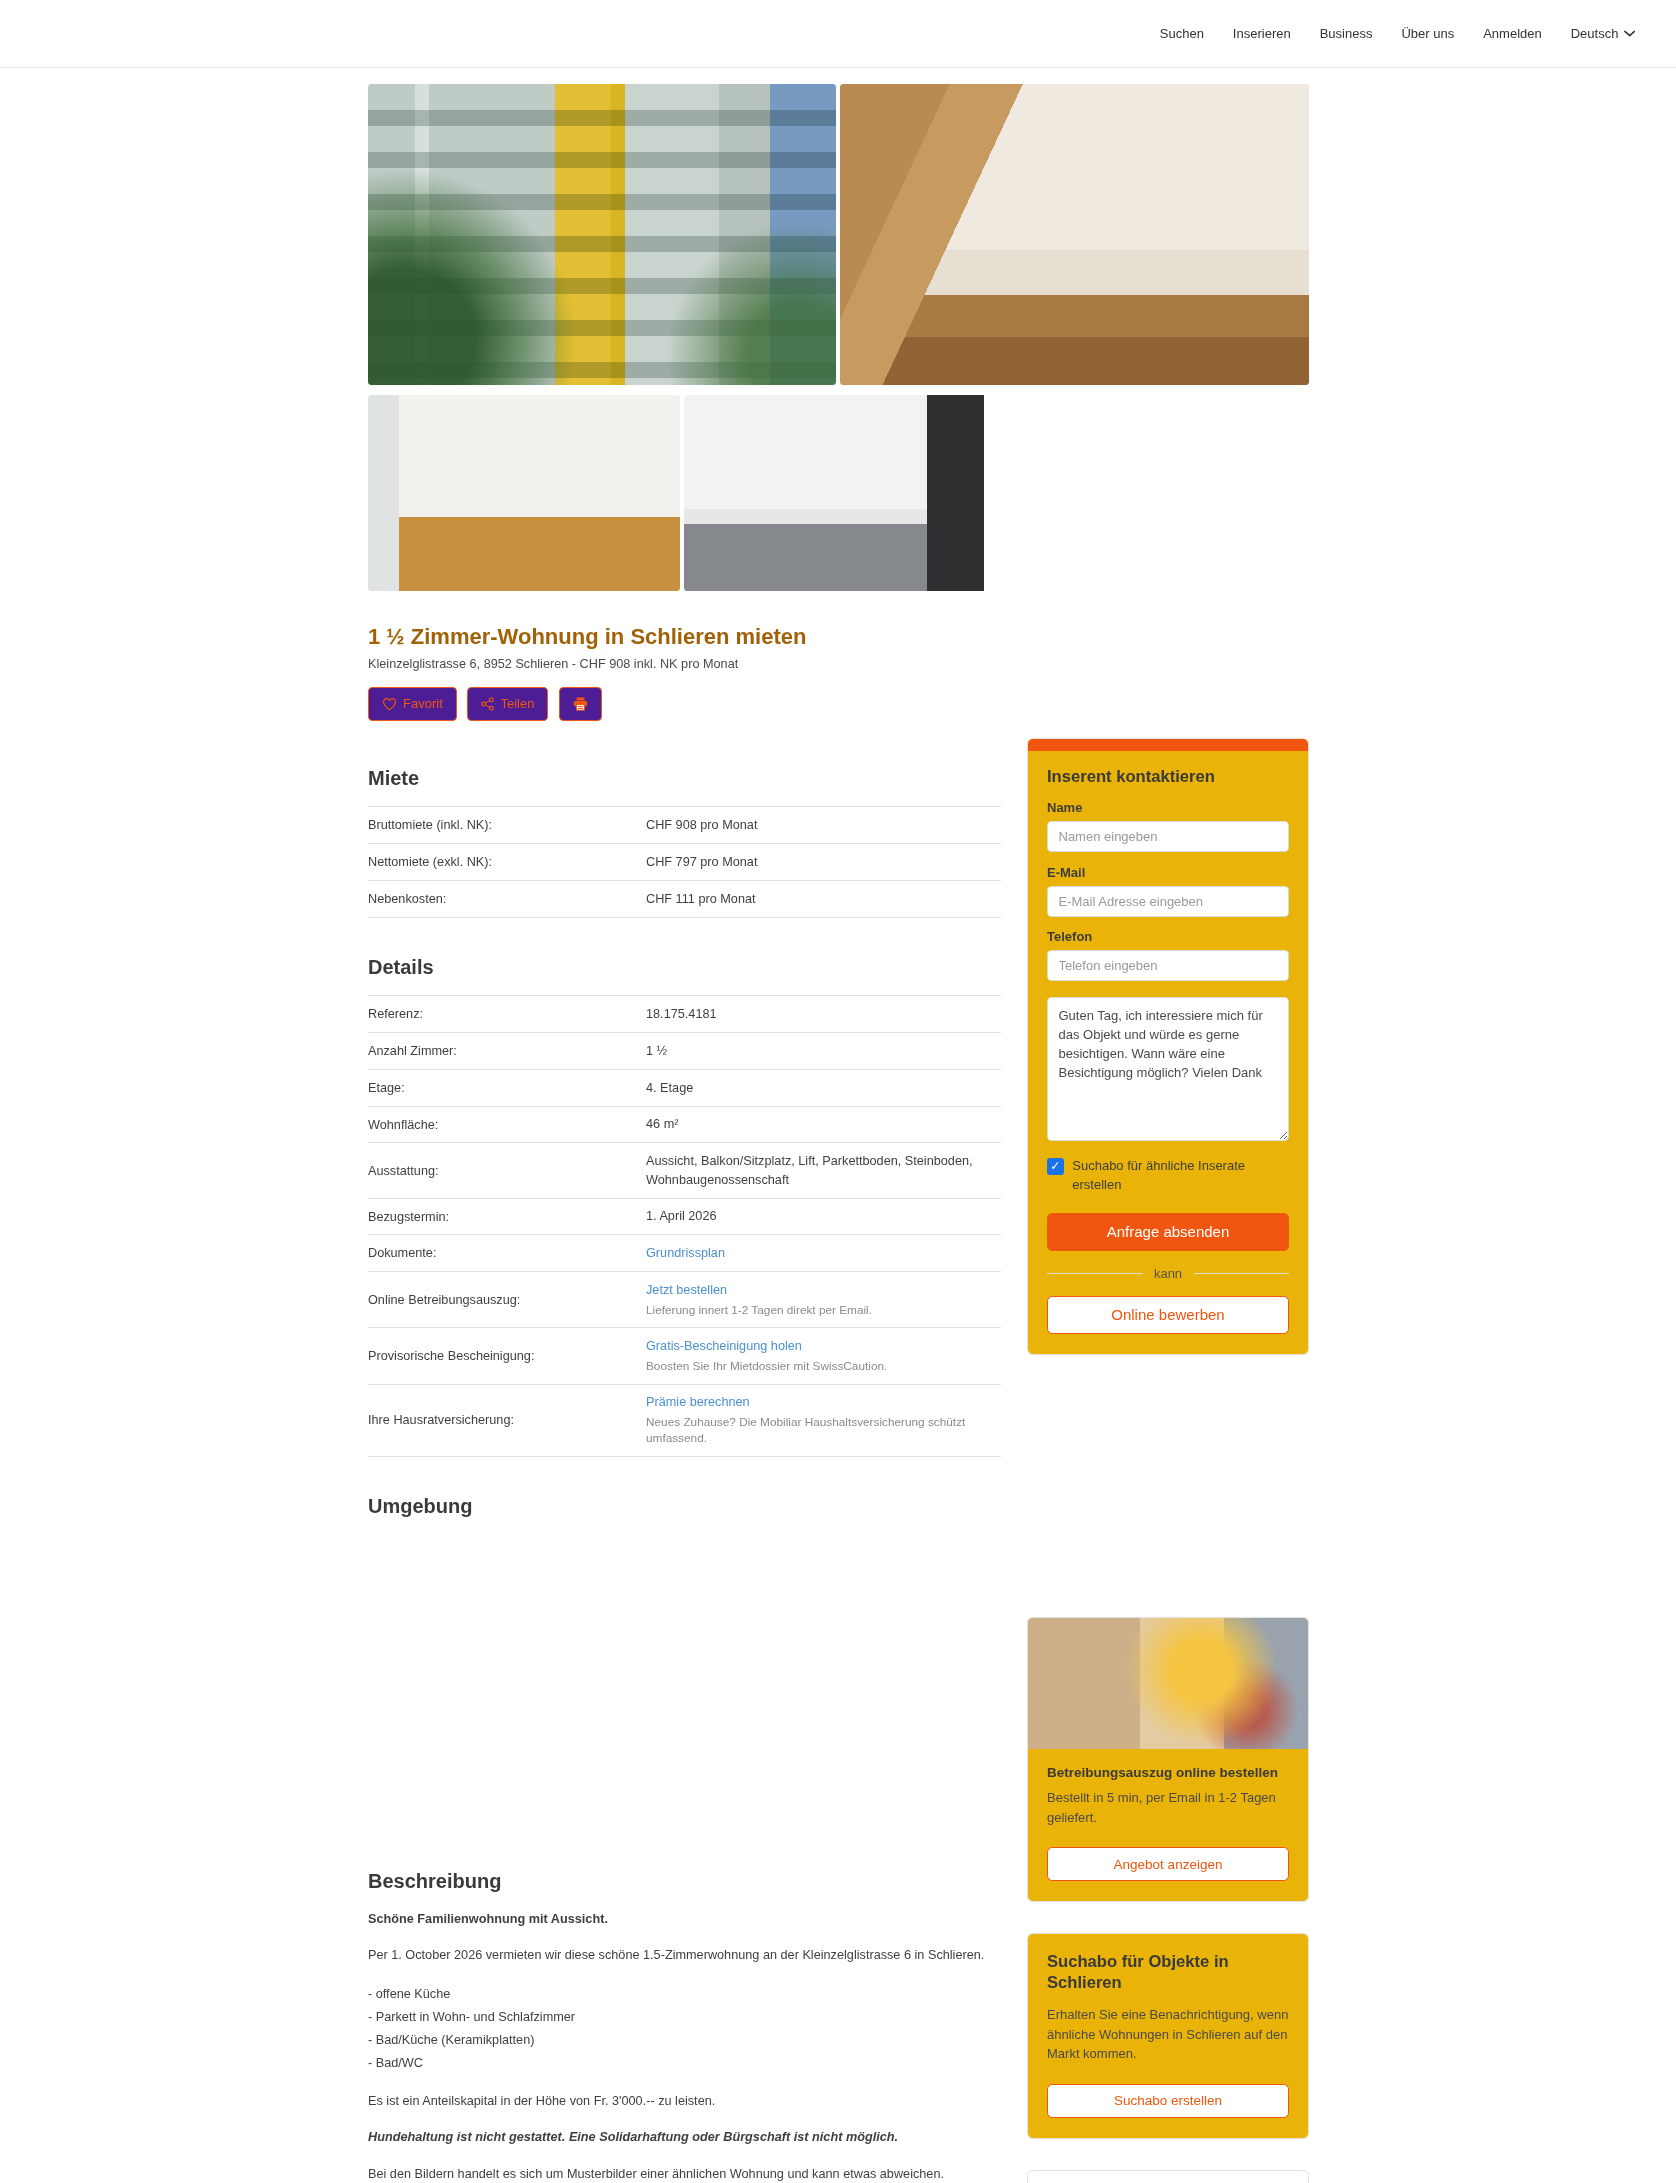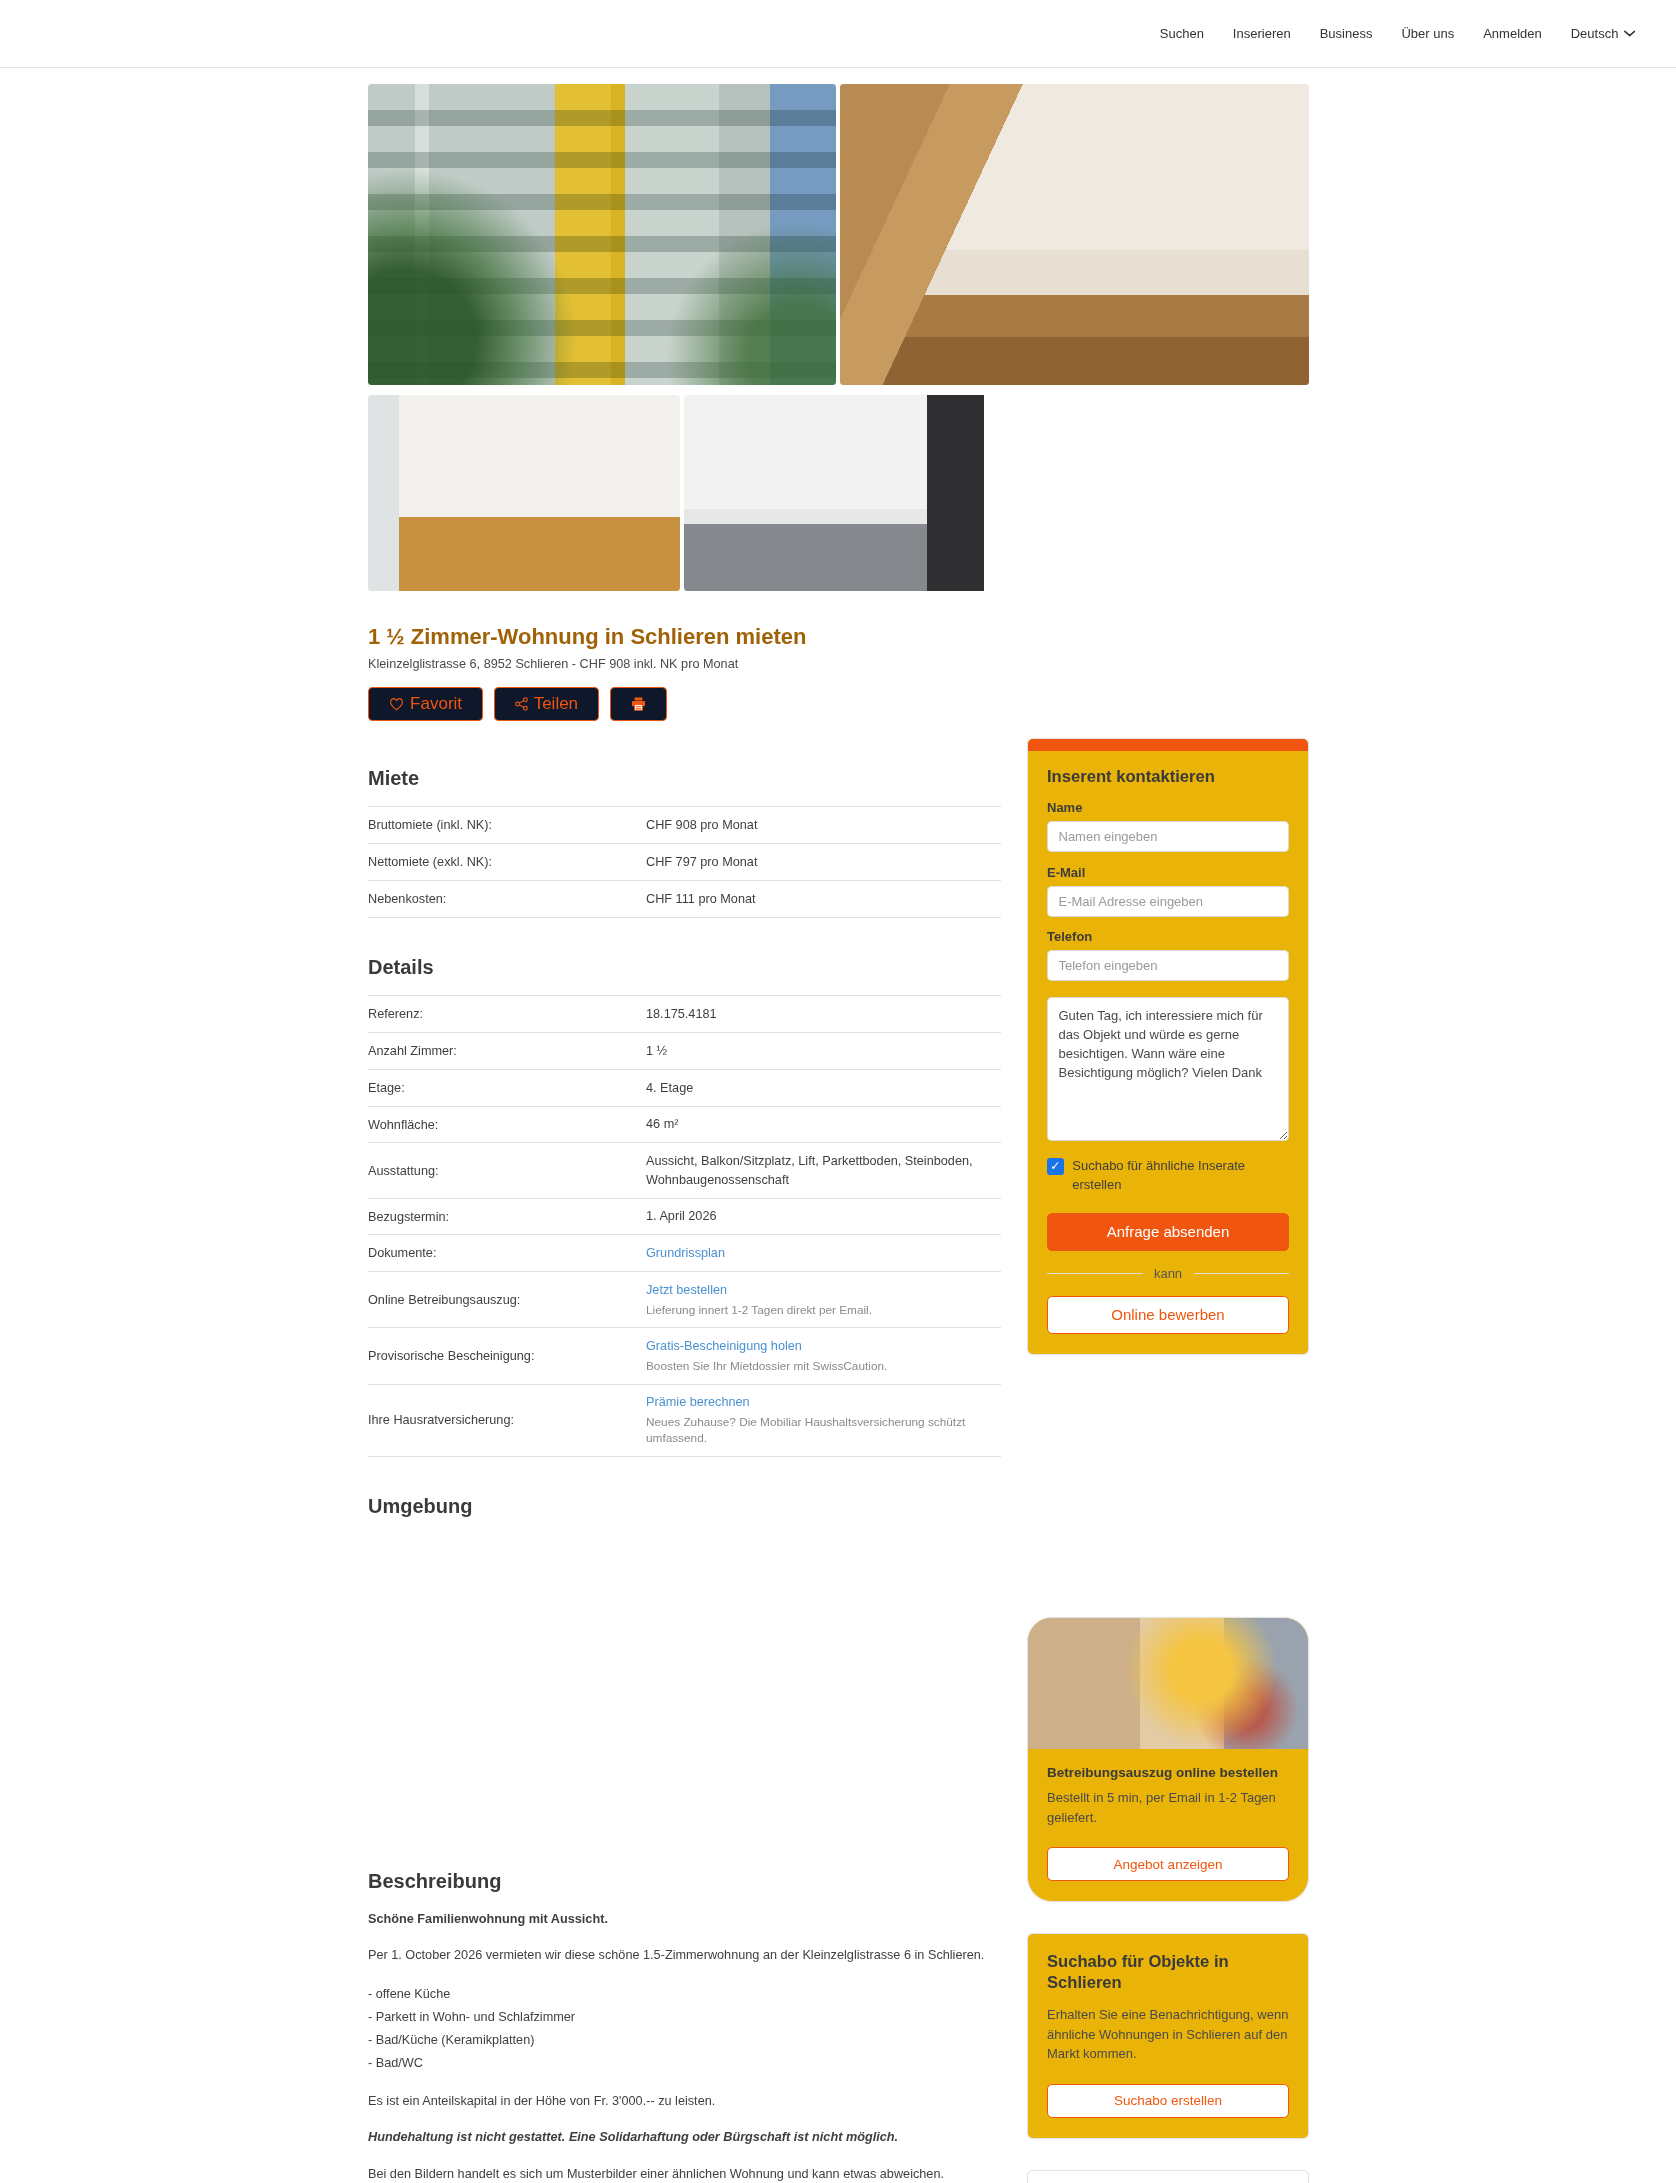--- a/index.html
+++ b/index.html
@@ -67,22 +67,22 @@
       #f2f2f2;
   }
 
   
   .h1 { font-size: 22px; font-weight: bold; color: #a16207; margin: 33px 0 7px; }
   .address { font-size: 12.7px; color: #4a4a4a; }
   .actions { display: flex; gap: 10.5px; margin-top: 15.7px; }
   .action-btn {
     display: flex; align-items: center; gap: 6.1px;
     border: 0.9px solid #f0560f; border-radius: 4.4px;
-    background: #0f172a; color: #f0560f;
-    height: 34px; padding: 0 20px; font-size: 17px; cursor: pointer;
+    background: #4c1d95; color: #f0560f;
+    height: 34px; padding: 0 13px; font-size: 13px; cursor: pointer;
   }
   .action-btn svg { display:block; }
 
   
   .columns { display: flex; margin-top: 7.9px; }
   .col-left { width: 633px; }
   .col-right { width: 282px; margin-left: 26px; }
 
   h2.section { font-size: 20px; font-weight: bold; color: #3a3a3a; margin: 38px 0 16.6px; }
 
@@ -129,21 +129,21 @@
   .btn-primary {
     width: 100%; height: 38px; background: #f0560f; border: none; border-radius: 5.2px;
     color: #fff; font-size: 15px; font-family: "Liberation Sans", sans-serif; cursor: pointer;
   }
   .or-row { display: flex; align-items: center; gap: 11.4px; margin: 15px 0; color: #555; font-size: 13px; }
   .or-row::before, .or-row::after { content: ""; flex: 1; height: 0.9px; background: #ddd; }
   .btn-outline {
     width: 100%; height: 38px; background: #fff; border: 0.9px solid #f0560f; border-radius: 5.2px;
     color: #f0560f; font-size: 15px; font-family: "Liberation Sans", sans-serif; cursor: pointer;
   }
-  .card-promo { margin-top: 262px; border-radius: 25px; }
+  .card-promo { margin-top: 262px; }
   .promo-img { height: 131px;
     background:
       radial-gradient(circle at 62% 40%, #f5c542 0 16%, rgba(245,197,66,0) 40%),
       radial-gradient(circle at 78% 70%, rgba(196,60,38,.7) 0 8%, rgba(196,60,38,0) 22%),
       linear-gradient(90deg, #cdb08a 0 40%, #e3cba4 40% 70%, #9aa3ad 70% 100%),
       #d8c19c;
   }
   .promo-title { font-weight: bold; font-size: 13.5px; color: #3a3a3a; margin-bottom: 7.9px; }
   .promo-text { font-size: 13px; color: #4a4a4a; line-height: 1.5; }
   .btn-outline.sm { height: 34px; font-size: 13.5px; margin-top: 20px; }

